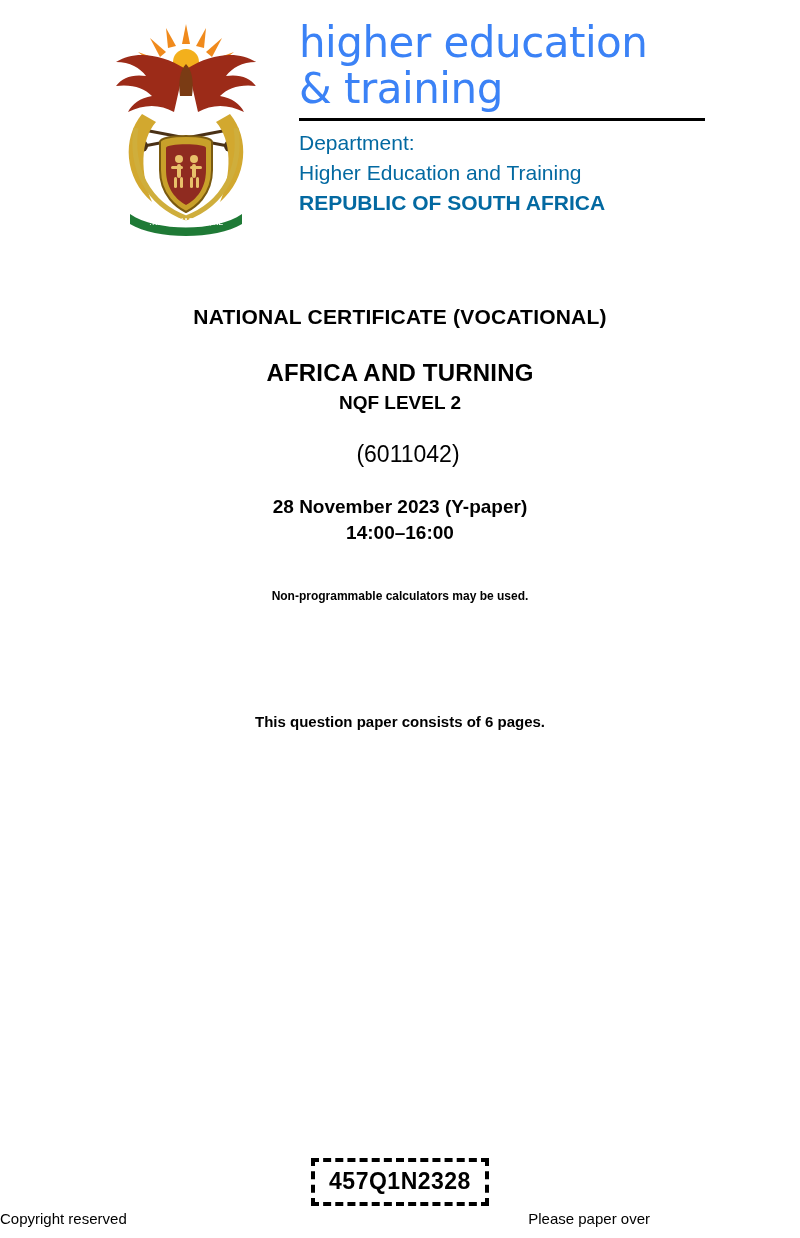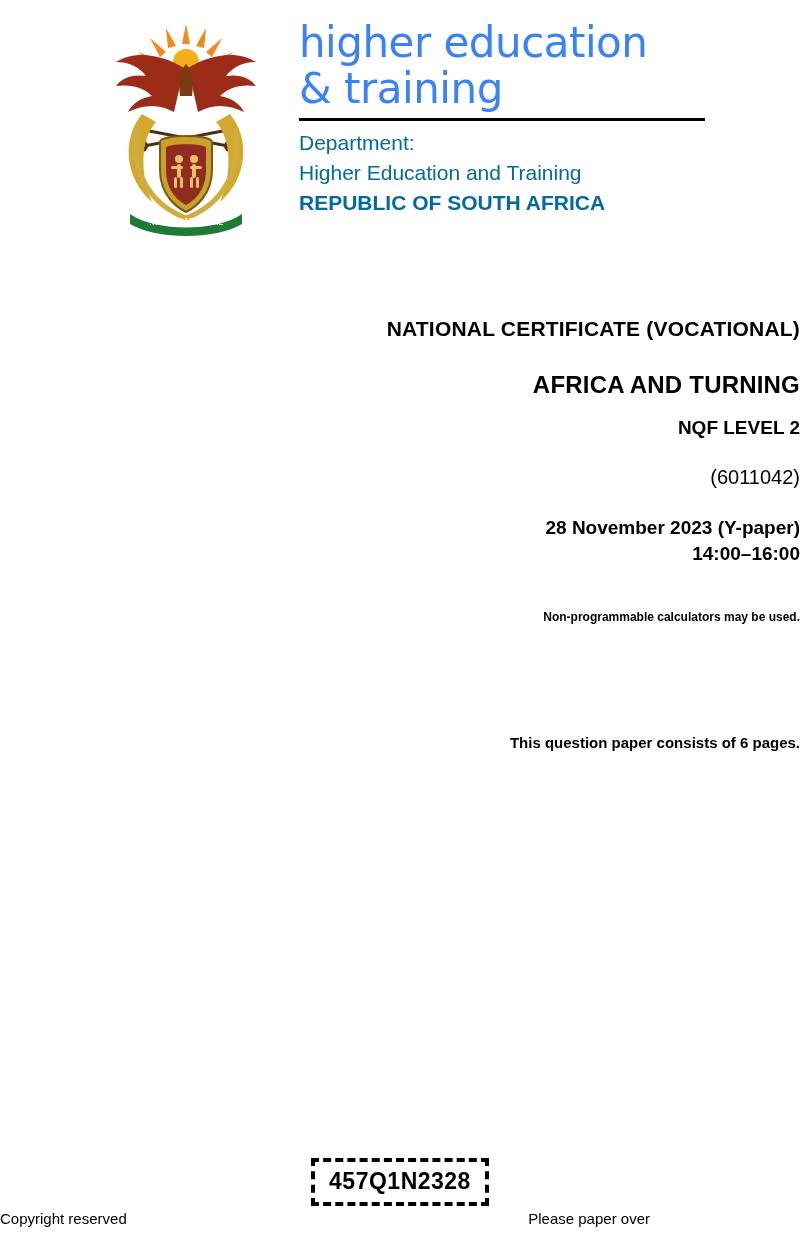--- a/index.html
+++ b/index.html
@@ -58,44 +58,44 @@
     line-height: 30px;
     color: #0369a1;
   }
   .dept-sub .bold {
     font-weight: bold;
   }
 
   
   .title-block {
     position: absolute;
-    top: 317px;
-    left: 0;
-    width: 800px;
-    text-align: right;
+    top: 305px;
+    left: 0;
+    width: 800px;
+    text-align: center;
   }
   .line-main {
     font-size: 21px;
     font-weight: bold;
     letter-spacing: 0.2px;
   }
   .gap-1 { height: 30px; }
   .line-subject {
     font-size: 24px;
     font-weight: bold;
     letter-spacing: 0.2px;
   }
   .line-level {
     font-size: 19px;
     font-weight: bold;
-    margin-top: 18px;
+    margin-top: 5px;
   }
   .gap-2 { height: 27px; }
   .line-code {
-    font-size: 20px;
+    font-size: 23px;
     font-weight: normal;
     padding-left: 16px;
   }
   .gap-3 { height: 28px; }
   .line-date {
     font-size: 19px;
     font-weight: bold;
   }
   .line-time {
     font-size: 19px;

